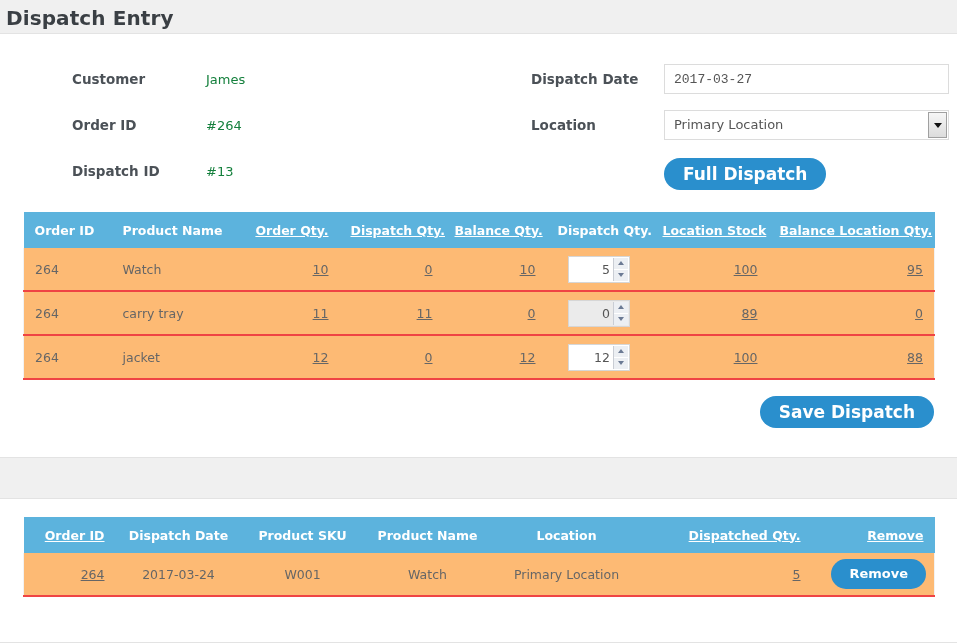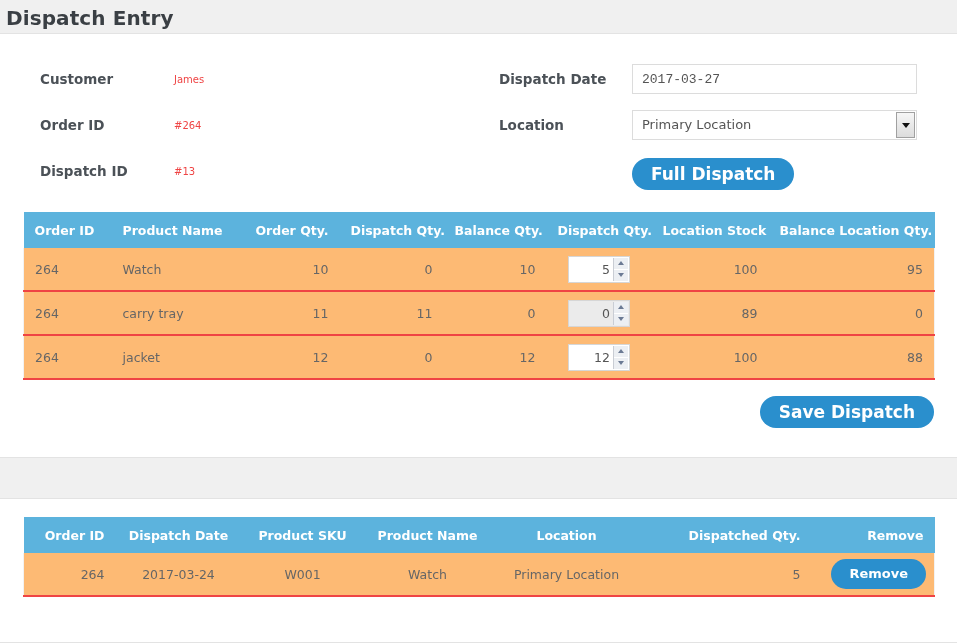--- a/index.html
+++ b/index.html
@@ -44,20 +44,21 @@
   }
 
   
   .form-area {
     display: flex;
     padding: 22px 0 0 0;
   }
   .form-col-left {
     width: 480px;
     flex: none;
+    margin-left: 32px;
   }
   .form-col-right {
     width: 477px;
     flex: none;
   }
   .form-row {
     display: flex;
     align-items: center;
     height: 46px;
   }
@@ -67,22 +68,22 @@
     font-size: 13.5px;
     text-align: left;
   }
   .form-col-left .form-label {
     width: 130px;
     padding-left: 40px;
     box-sizing: border-box;
   }
   .form-col-left .form-value {
     padding-left: 44px;
-    color: #ef4444;
-    font-size: 10px;
+    color: #15803d;
+    font-size: 13px;
   }
   .form-col-right .form-label {
     width: 152px;
     padding-left: 19px;
     box-sizing: border-box;
   }
   .input-text {
     width: 285px;
     height: 30px;
     box-sizing: border-box;
@@ -183,21 +184,21 @@
     border-right: 1px solid #f2f2f2;
     background: #fdba74;
     white-space: nowrap;
     overflow: hidden;
     margin-top: 32px;
   }
   table.grid tbody td + td { border-left: none; }
   table.grid tbody td:not(:last-child) { border-right: none; }
   .ta-l { text-align: left; }
   .ta-c { text-align: center; }
-  .ta-r { text-align: right; }
+  .ta-r { text-align: right; text-decoration: underline; }
 
   
   .spinner {
     display: inline-flex;
     align-items: stretch;
     width: 62px;
     height: 27px;
     border: 1px solid #d6d6d6;
     background: #fff;
     box-sizing: border-box;

